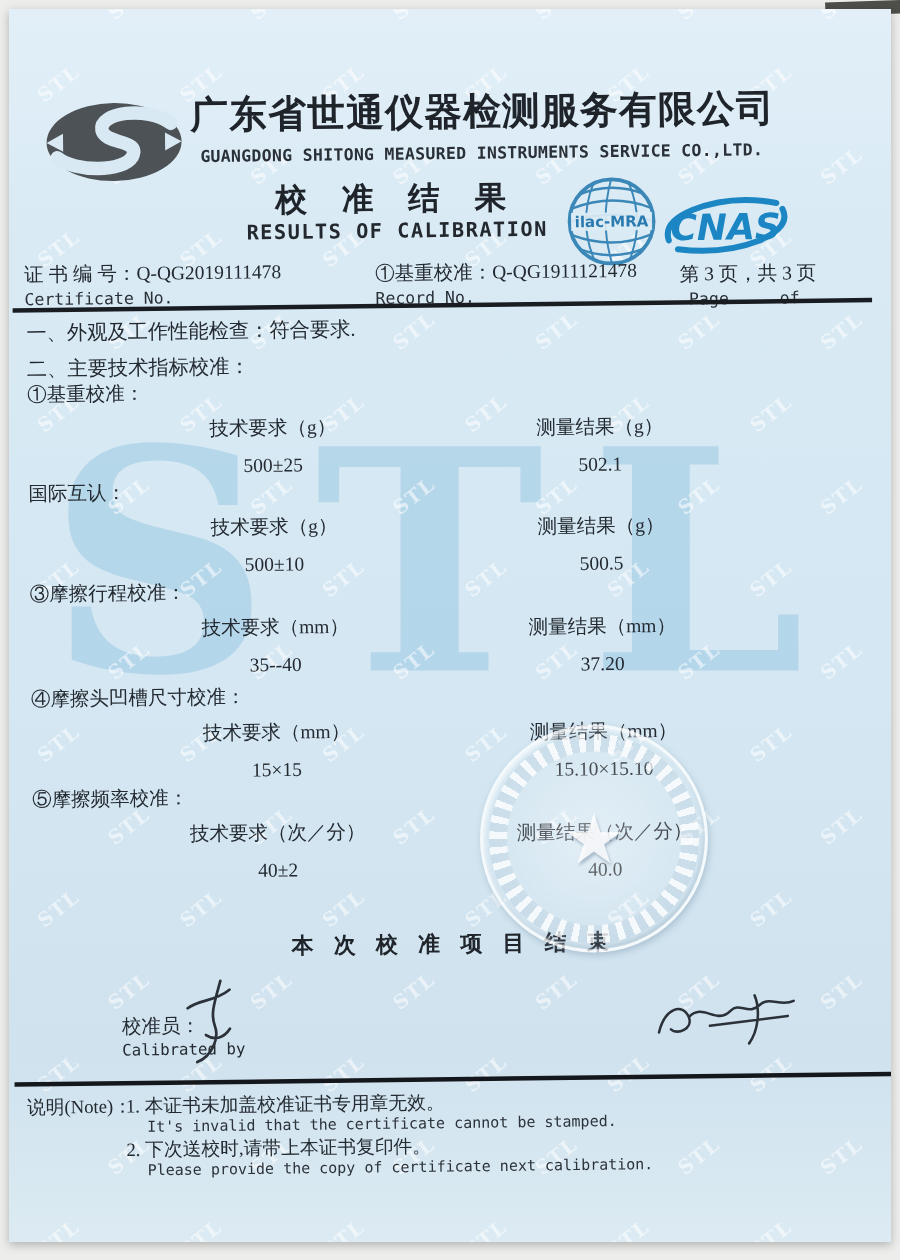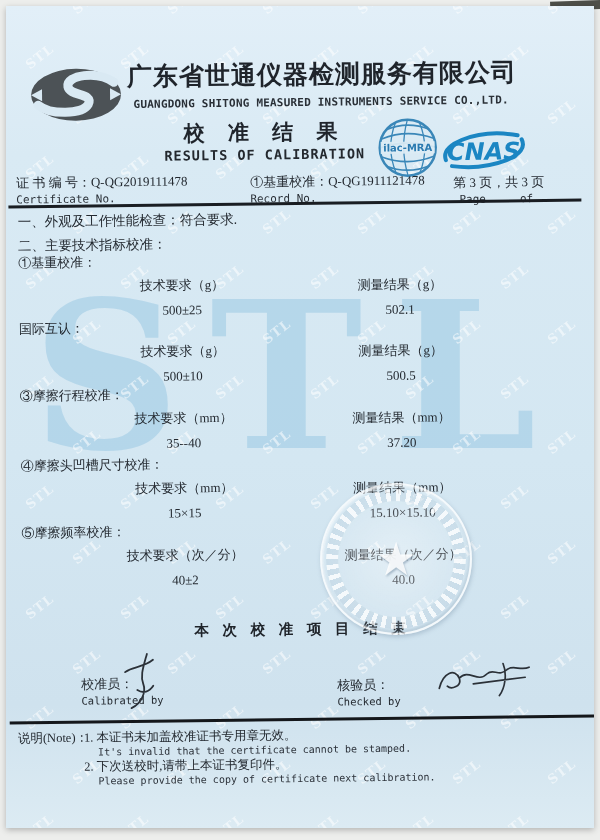--- a/index.html
+++ b/index.html
@@ -324,24 +324,20 @@
 
     <div class="abs end-line cn center">本 次 校 准 项 目 结 束</div>
 
     <div class="abs sig-cal">
       <div class="sig-block-cn cn">校准员：</div>
       <div class="sig-block-en en">Calibrated by</div>
     </div>
     <svg class="sig1" width="58" height="62" viewBox="0 0 58 62">
       <path d="M34,4 C30,18 27,26 30,34 C33,42 28,54 18,58 M12,22 C20,16 30,18 40,10 M24,40 C30,44 36,42 40,36" fill="none" stroke="#2b3138" stroke-width="1.8" stroke-linecap="round"></path>
     </svg>
-    <div class="abs sig-chk">
-      <div class="sig-block-cn cn">核验员：</div>
-      <div class="sig-block-en en">Checked by</div>
-    </div>
     <svg class="sig2" width="104" height="46" viewBox="0 0 104 46">
       <path d="M6,30 C10,14 22,10 26,20 C29,28 18,32 14,28 M26,20 C36,10 44,26 54,16 C60,10 66,20 74,12 C80,7 88,14 96,10 M40,26 L92,20 M70,6 C74,16 72,30 66,38" fill="none" stroke="#2b3138" stroke-width="1.7" stroke-linecap="round"></path>
     </svg>
 
     <div class="abs rule2"></div>
 
     <div class="abs note-label cn">说明(Note)：</div>
     <div class="abs n1cn cn">1. 本证书未加盖校准证书专用章无效。</div>
     <div class="abs n1en en">It's invalid that the certificate cannot be stamped.</div>
     <div class="abs n2cn cn">2. 下次送校时,请带上本证书复印件。</div>

